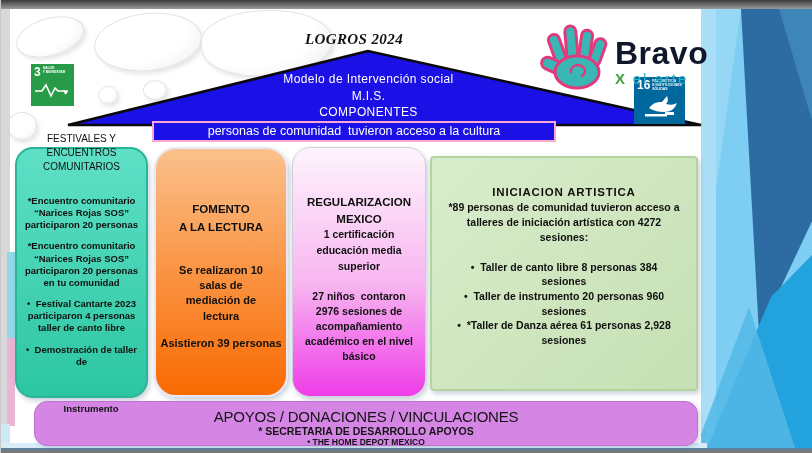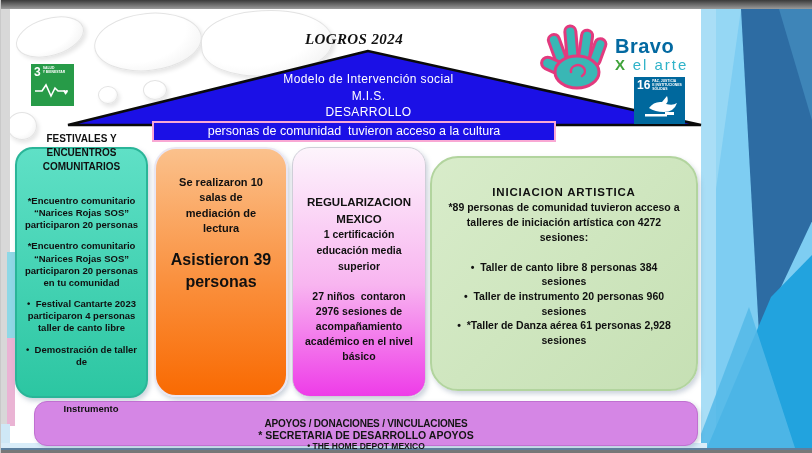--- a/index.html
+++ b/index.html
@@ -44,21 +44,21 @@
     color:#ffffff; font-weight:normal; font-size:12px; line-height:1.38;
     letter-spacing:0.4px; }
 
   
   #banner { left:151px; top:121px; width:404px; height:21px; background:#1b10e6;
     border:2px solid #f9a8d4; color:#ffffff; font-size:12.5px; text-align:center;
     line-height:17px; white-space:pre-wrap; }
 
   
   #brand { left:614px; top:35px; width:110px; }
-  #brand-name { color:#0369a1; font-size:20px; font-weight:800; letter-spacing:0.5px; }
+  #brand-name { color:#0f172a; font-size:32px; font-weight:800; letter-spacing:0.5px; }
   #brand-tagline { margin-top:-2px; font-size:15px; letter-spacing:1.5px; font-weight:bold; }
   #brand-x { color:#3fa33a; }
   #brand-rest { color:#2fb3c9; font-weight:normal; letter-spacing:2px; }
 
   
   .sdg { color:#fff; padding:2px 3px; }
   #sdg3 { left:30px; top:64px; width:43px; height:42px; background:#279b48; }
   #sdg16 { left:633px; top:77px; width:51px; height:47px; background:#00689d; }
   .sdg-head { display:flex; align-items:flex-start; gap:2px; }
   .sdg-num { font-size:12px; font-weight:bold; line-height:1; }
@@ -67,55 +67,55 @@
 
   
   .box { border-radius:20px; text-align:center; color:#101010; overflow:visible;
     box-shadow:2px 3px 5px rgba(110,130,155,0.35); }
   .box b, .box .txt { white-space:pre-wrap; }
 
   #box-teal { left:14px; top:147px; width:133px; height:251px;
     background:linear-gradient(180deg,#5fe0c6,#2cc6a2);
     border:2px solid #2ab598; border-radius:18px; }
   #teal-title { position:absolute; top:-17px; left:-2px; right:-2px;
-    font-size:10px; font-weight:bold; line-height:1.4; }
+    font-size:10px; font-weight:normal; line-height:1.4; }
   #teal-items { padding:46px 6px 0; }
   #teal-items .txt { display:block; font-size:9.5px; font-weight:bold;
     line-height:1.28; margin-bottom:9px; }
   #teal-overflow { left:40px; top:403px; width:100px; text-align:center;
     font-size:9.5px; font-weight:bold; color:#101010; }
 
   #box-orange { left:153px; top:147px; width:134px; height:250px;
     background:linear-gradient(180deg,#fbc18c 0%,#fa8f3c 55%,#f96a02 100%);
     border:2px solid #e9e6f2; border-radius:22px; }
   #orange-title { margin-top:52px; font-size:11.5px; font-weight:bold; line-height:1.55; }
   #orange-body1 { margin-top:26px; font-size:11px; font-weight:bold; line-height:1.4; padding:0 20px; }
-  #orange-body2 { margin-top:12px; font-size:16px; font-weight:bold; line-height:1.4; }
+  #orange-body2 { margin-top:12px; font-size:11px; font-weight:bold; line-height:1.4; }
 
   #box-pink { left:291px; top:147px; width:134px; height:250px;
     background:linear-gradient(180deg,#fdf4fc 0%,#f8b5f0 55%,#ee3ce8 100%);
     border:1px solid #cfcfd8; border-radius:18px; }
   #pink-title { margin-top:46px; font-size:11.5px; font-weight:bold; line-height:1.45; }
   #pink-sub { font-size:10.5px; font-weight:bold; line-height:1.5; padding:0 10px; }
   #pink-body { margin-top:14px; font-size:10.5px; font-weight:bold; line-height:1.45; padding:0 10px; }
 
   #box-green { left:429px; top:156px; width:268px; height:235px;
     background:linear-gradient(135deg,#d8ecca,#c6e0b4);
-    border:2px solid #b2d49e; border-radius:28px; }
+    border:2px solid #b2d49e; border-radius:4px; }
   #green-title { margin-top:28px; font-size:11.5px; font-weight:bold; letter-spacing:0.8px; }
   #green-intro { margin-top:2px; font-size:10.5px; font-weight:bold; line-height:1.45; padding:0 16px; }
   #green-items { margin-top:14px; }
   #green-items .txt { display:block; font-size:10.5px; font-weight:bold;
     line-height:1.4; padding:0 20px; }
 
   
   #footer { left:33px; top:401px; width:664px; height:45px; background:#d586e5;
     border:1px solid #c070d0; border-radius:13px; text-align:center; color:#141414;
     box-shadow:2px 2px 4px rgba(110,130,155,0.3); }
-  #footer-line1 { margin-top:16px; font-size:10px; font-weight:bold; letter-spacing:-0.2px; }
+  #footer-line1 { margin-top:6px; font-size:15px; font-weight:normal; letter-spacing:-0.2px; }
   #footer-line2 { font-size:10.5px; font-weight:bold; }
   #footer-line3 { font-size:8.5px; font-weight:bold; }
 </style>
 </head>
 <body>
 
 <div id="slide">
 
   <div class="abs pebble" style="left:14px;top:18px;width:70px;height:38px;transform:rotate(-16deg);"></div>
   <div class="abs pebble" style="left:93px;top:13px;width:108px;height:58px;transform:rotate(-6deg);"></div>
@@ -158,21 +158,21 @@
       <text x="29" y="17" font-size="9" fill="#ffffff">♥</text>
     </svg>
   </div>
 
   <svg id="triangle-svg" class="abs" width="650" height="80" viewBox="0 0 650 80">
     <polygon points="312,4 12,78 645,78" fill="#1b10e6" stroke="#0a0a0a" stroke-width="2.5"></polygon>
   </svg>
   <div id="triangle-text" class="abs">
     <div>Modelo de Intervención social</div>
     <div>M.I.S.</div>
-    <div>DESARROLLO</div>
+    <div>COMPONENTES</div>
   </div>
 
   <div id="sdg16" class="abs sdg">
     <div class="sdg-head">
       <span class="sdg-num">16</span>
       <span class="sdg-label">
         <span>PAZ, JUSTICIA</span><br>
         <span>E INSTITUCIONES</span><br>
         <span>SÓLIDAS</span>
       </span>
@@ -208,20 +208,24 @@
     <div id="teal-title" class="txt">FESTIVALES Y ENCUENTROS COMUNITARIOS</div>
     <div id="teal-items">
       <span class="txt">*Encuentro comunitario “Narices Rojas SOS” participaron 20 personas</span>
       <span class="txt">*Encuentro comunitario “Narices Rojas SOS” participaron 20 personas  en tu comunidad</span>
       <span class="txt">•  Festival Cantarte 2023 participaron 4 personas taller de canto libre</span>
       <span class="txt" style="margin-bottom:4px;">•  Demostración de taller de</span>
     </div>
   </div>
 
   <div id="box-orange" class="abs box">
+    <div id="orange-title">
+      <div>FOMENTO</div>
+      <div>A LA LECTURA</div>
+    </div>
     <div id="orange-body1" class="txt">Se realizaron 10 salas de mediación de lectura</div>
     <div id="orange-body2" class="txt">Asistieron 39 personas</div>
   </div>
 
   <div id="box-pink" class="abs box">
     <div id="pink-title">
       <div>REGULARIZACION</div>
       <div>MEXICO</div>
     </div>
     <div id="pink-sub" class="txt">1 certificación educación media superior</div>

